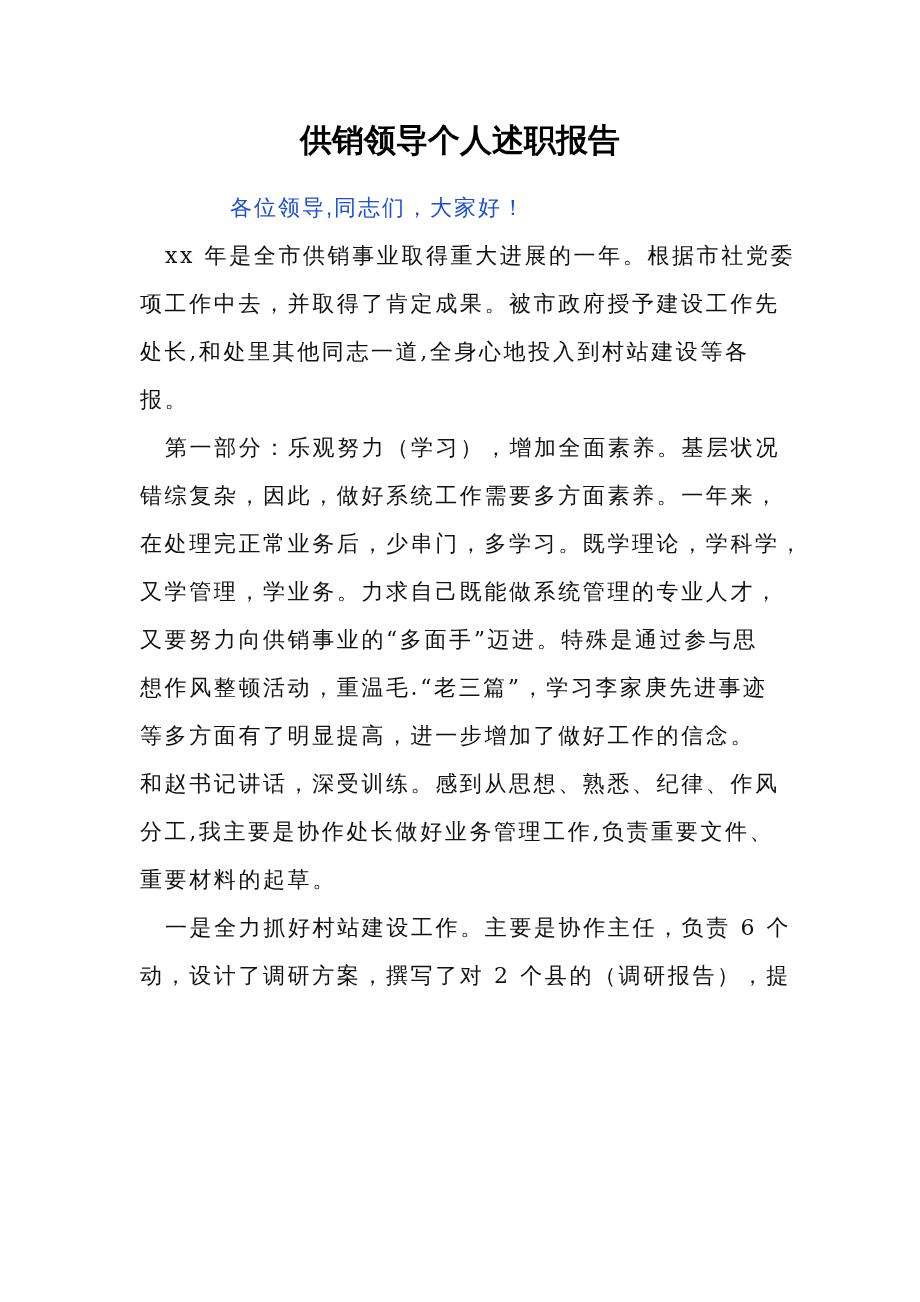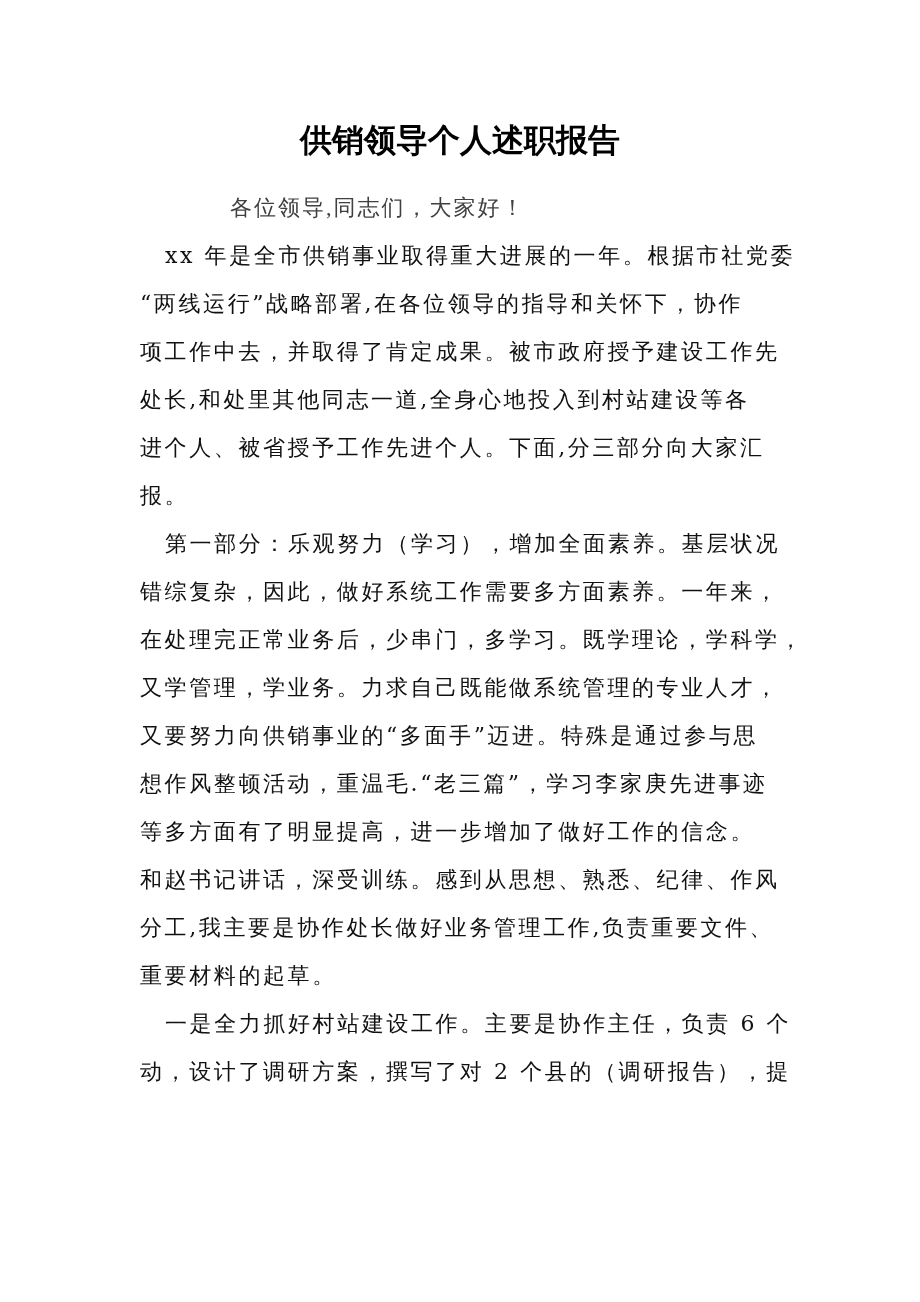--- a/index.html
+++ b/index.html
@@ -5,45 +5,43 @@
   html, body { margin: 0; padding: 0; background: #ffffff; }
   body { width: 920px; height: 1302px; overflow: hidden; position: relative; }
   .page { position: absolute; left: 0; top: 0; width: 920px; height: 1302px; background: #fff; }
   .title {
     position: absolute; left: 0; top: 116px; width: 920px; text-align: center;
     font-family: "DejaVu Sans", sans-serif; font-weight: bold; font-size: 32px;
     color: #000; letter-spacing: 0px; line-height: 48px;
   }
   .greeting {
     position: absolute; left: 230px; top: 186px;
-    font-family: Liberation Serif, serif; font-size: 22px; color: #404040; line-height: 44px;
+    font-family: Liberation Sans, sans-serif; font-size: 22px; color: #1d4ed8; line-height: 44px;
     letter-spacing: 2px;
   }
   .body {
     position: absolute; left: 140px; top: 232px; width: 640px;
     font-family: "DejaVu Serif", serif; font-size: 22px; color: #111;
   }
   .para { margin: 0; }
   .line { display: block; height: 48px; line-height: 48px; white-space: nowrap; letter-spacing: 2.6px; }
   .line.indent { padding-left: 25px; }
 </style>
 </head>
 <body>
 
 <div class="page">
   <div class="title">供销领导个人述职报告</div>
   <div class="greeting">各位领导,同志们，大家好！</div>
 
   <div class="body">
     <div class="para">
       <span class="line indent">xx 年是全市供销事业取得重大进展的一年。根据市社党委</span>
-      <span class="line">“两线运行”战略部署,在各位领导的指导和关怀下，协作</span>
       <span class="line">项工作中去，并取得了肯定成果。被市政府授予建设工作先</span>
       <span class="line">处长,和处里其他同志一道,全身心地投入到村站建设等各</span>
-      <span class="line">进个人、被省授予工作先进个人。下面,分三部分向大家汇</span>
       <span class="line">报。</span>
     </div>
     <div class="para">
       <span class="line indent">第一部分：乐观努力（学习），增加全面素养。基层状况</span>
       <span class="line">错综复杂，因此，做好系统工作需要多方面素养。一年来，</span>
       <span class="line">在处理完正常业务后，少串门，多学习。既学理论，学科学，</span>
       <span class="line">又学管理，学业务。力求自己既能做系统管理的专业人才，</span>
       <span class="line">又要努力向供销事业的“多面手”迈进。特殊是通过参与思</span>
       <span class="line">想作风整顿活动，重温毛.“老三篇”，学习李家庚先进事迹</span>
       <span class="line">等多方面有了明显提高，进一步增加了做好工作的信念。</span>

